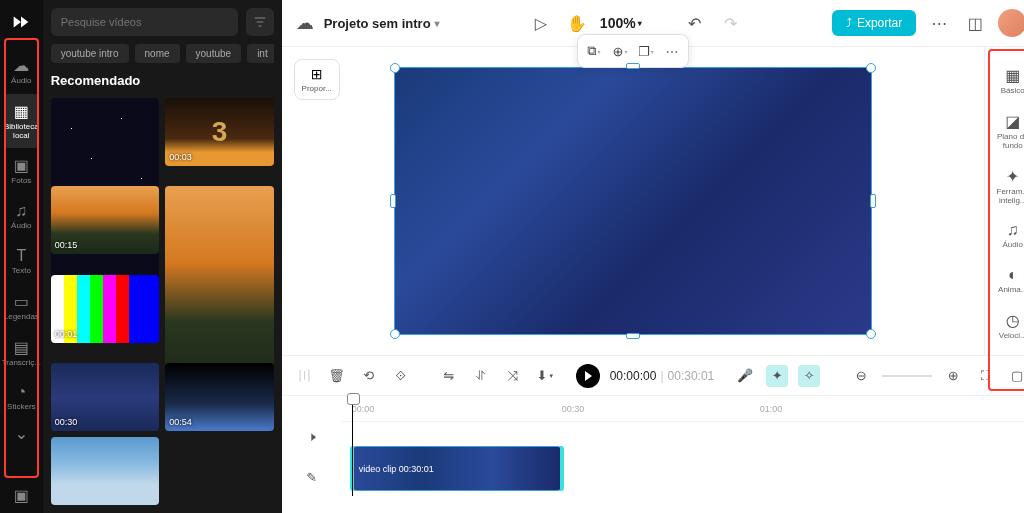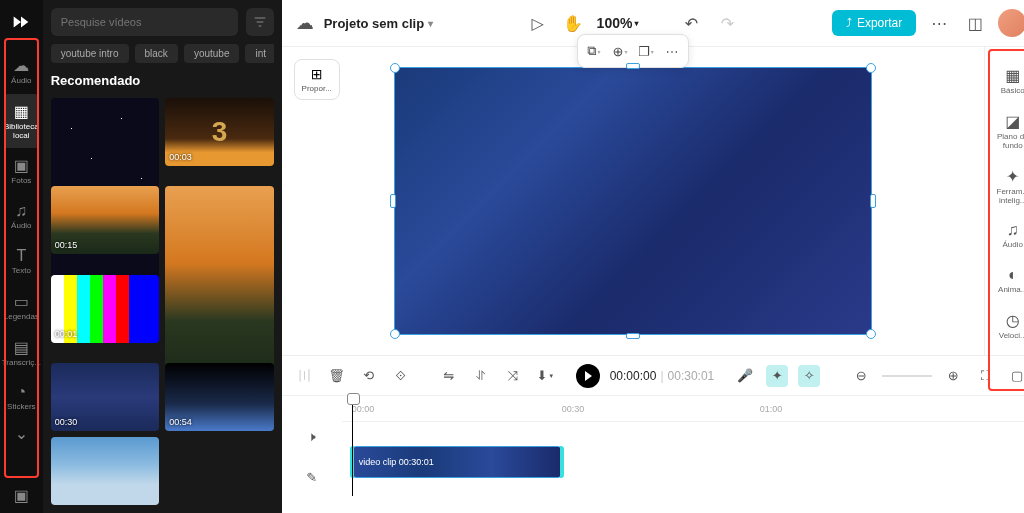--- a/index.html
+++ b/index.html
@@ -101,21 +101,21 @@
     .tl-spacer { flex: 1; }
     
     .timeline-body { flex: 1; display: flex; }
     .timeline-left-tools { width: 60px; display: flex; flex-direction: column; align-items: center; padding-top: 30px; gap: 18px; }
     .timeline-tracks { flex: 1; position: relative; padding-top: 6px; }
     .ruler { height: 20px; position: relative; border-bottom: 1px solid #f0f0f0; }
     .ruler-mark { position: absolute; font-size: 9px; color: #aaa; top: 2px; }
     .playhead { position: absolute; top: 0; left: 10px; width: 1px; height: 100px; background: #000; z-index: 5; }
     .playhead::before { content: ''; position: absolute; top: -3px; left: -5px; width: 11px; height: 10px; background: #fff; border: 1px solid #888; border-radius: 3px; }
     .track { height: 42px; margin-top: 24px; position: relative; }
-    .clip { position: absolute; left: 10px; width: 210px; height: 32px; background: linear-gradient(90deg, #2a4a9a, #1a3a7a, #2a4a9a, #1a2a6a); border: 1px solid #3aa0e0; border-radius: 4px; display: flex; align-items: center; padding: 0 6px; }
+    .clip { position: absolute; left: 10px; width: 210px; height: 45px; background: linear-gradient(90deg, #2a4a9a, #1a3a7a, #2a4a9a, #1a2a6a); border: 1px solid #3aa0e0; border-radius: 4px; display: flex; align-items: center; padding: 0 6px; }
     .clip-sel-l, .clip-sel-r { position: absolute; width: 4px; top: -1px; bottom: -1px; background: #3ae0e0; }
     .clip-sel-l { left: -3px; border-radius: 3px 0 0 3px; }
     .clip-sel-r { right: -3px; border-radius: 0 3px 3px 0; }
     .clip-label { color: #fff; font-size: 9px; white-space: nowrap; }
     
     svg.icon-svg { width: 16px; height: 16px; stroke: currentColor; fill: none; stroke-width: 1.5; }
   </style>
 </head>
 <body>
 
@@ -166,21 +166,21 @@
   <div class="search-bar">
     <input class="search-input" placeholder="Pesquise vídeos" style="">
     <div class="filter-btn">
       <svg class="icon-svg" viewBox="0 0 24 24">
           <path d="M4 6h16M7 12h10M10 18h4"></path>
         </svg>
     </div>
   </div>
   <div class="tags-row">
     <div class="tag">youtube intro</div>
-    <div class="tag">black</div>
+    <div class="tag">nome</div>
     <div class="tag">youtube</div>
     <div class="tag">int</div>
   </div>
   <div class="section-title">Recomendado</div>
   <div class="media-grid">
     <div class="media-thumb tall thumb-a">
       <div class="thumb-stars"></div>
       <span class="media-duration">00:12</span>
     </div>
     <div class="media-thumb thumb-b">
@@ -205,21 +205,21 @@
     <div class="media-thumb thumb-h">
       <span class="media-duration"></span>
     </div>
   </div>
 </div>
 
 <div class="editor-area">
 
   <div class="top-bar">
     <span class="cloud-icon">☁</span>
-    <div class="project-name">Projeto sem clip</div>
+    <div class="project-name">Projeto sem intro</div>
     <div class="top-spacer"></div>
     <div class="top-btn">▷</div>
     <div class="top-btn">✋</div>
     <div class="zoom-display">100%</div>
     <div style="width:20px"></div>
     <div class="top-btn">↶</div>
     <div class="top-btn disabled">↷</div>
     <div class="top-spacer"></div>
     <div class="export-btn">
       <span>⤴</span>

